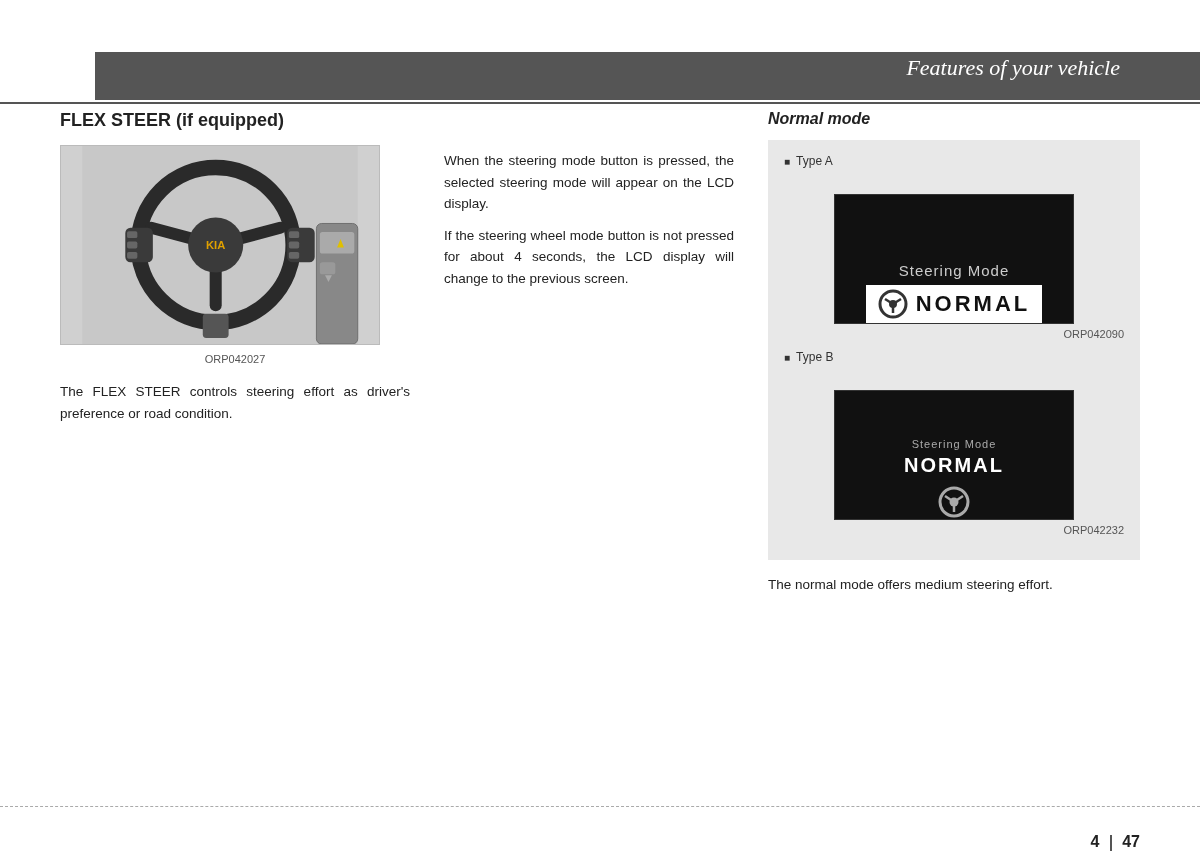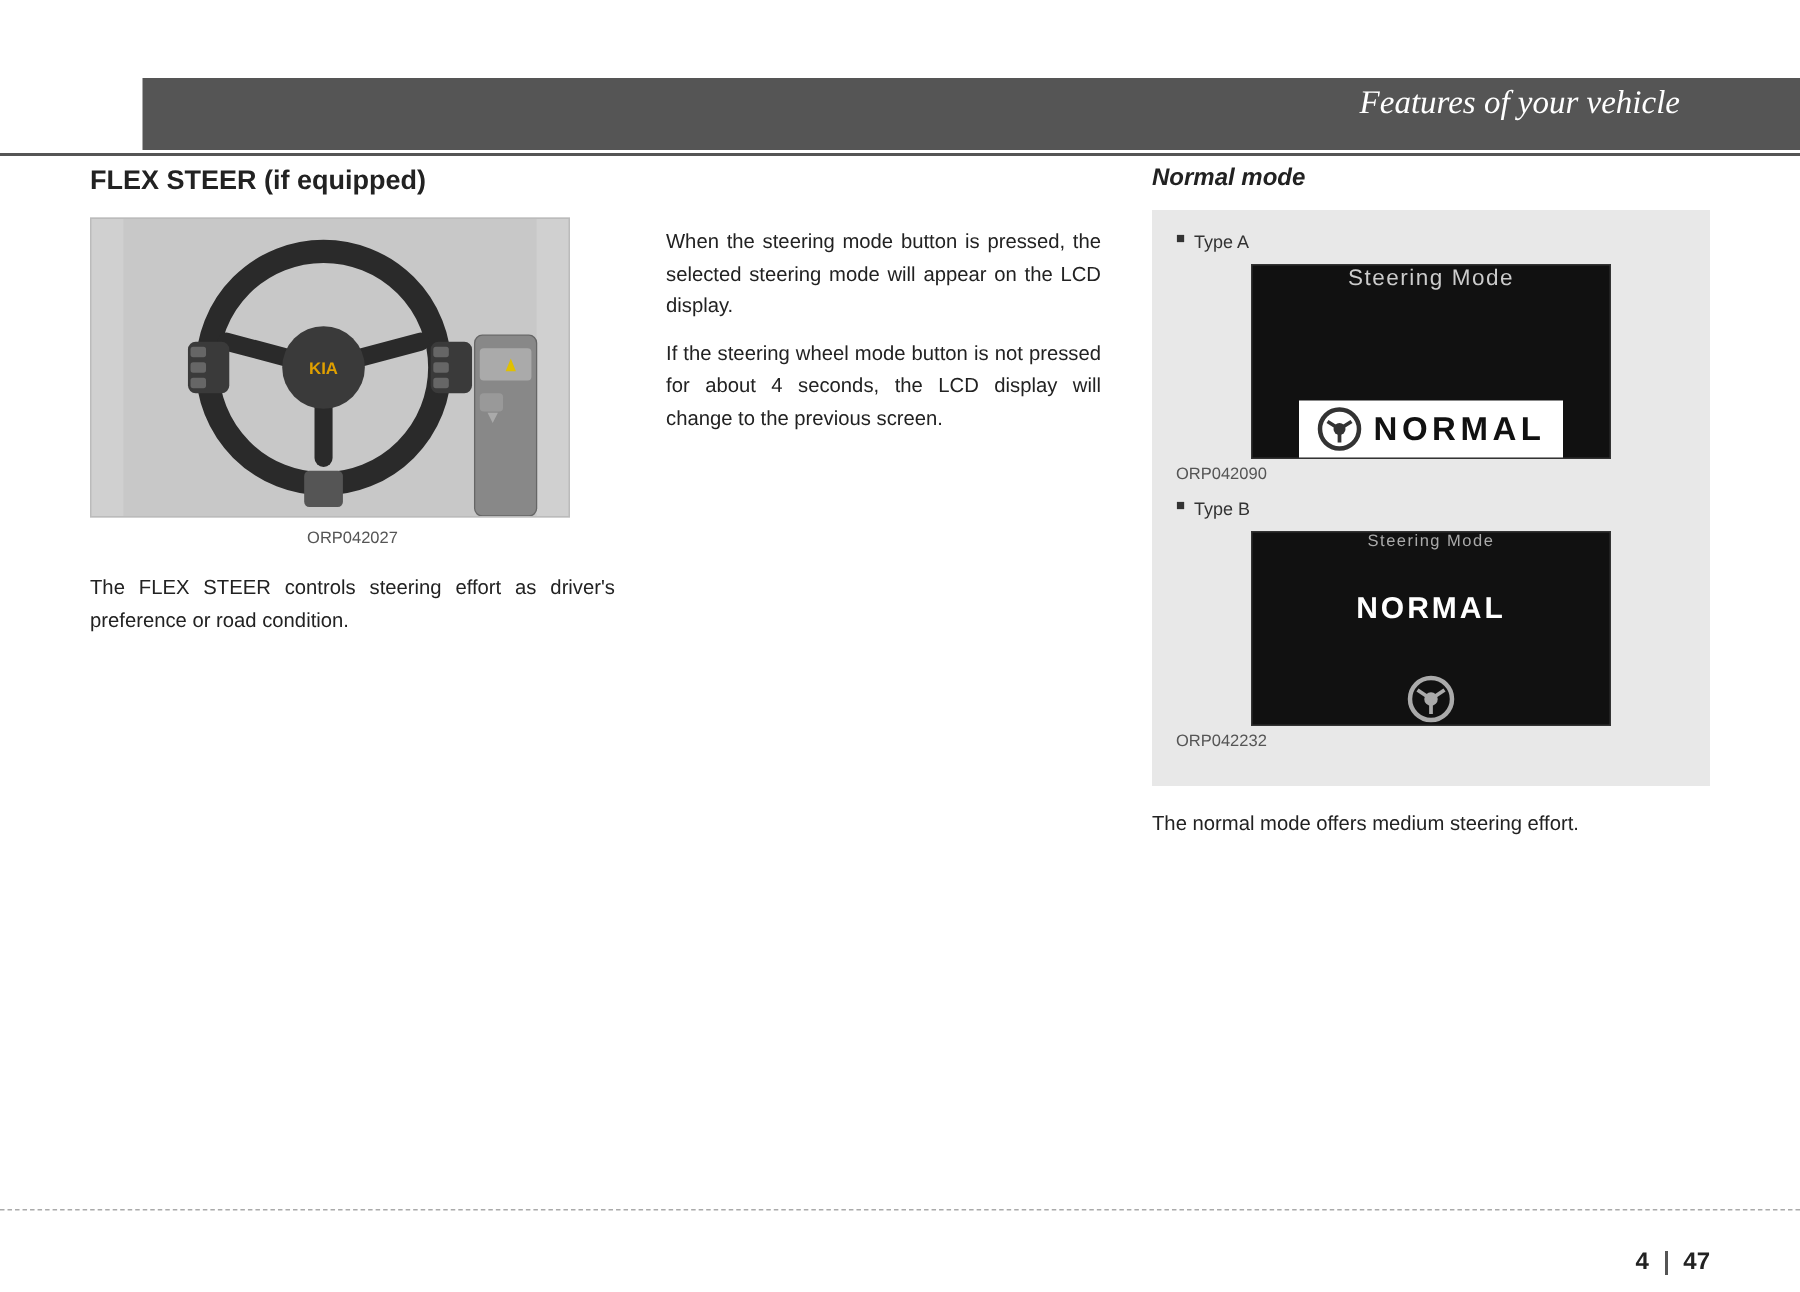--- a/index.html
+++ b/index.html
@@ -129,38 +129,38 @@
       font-style: italic;
       font-weight: bold;
       margin-bottom: 12px;
     }
 
     .type-label {
       font-size: 12px;
       color: #333;
       margin-bottom: 8px;
       display: flex;
-      align-items: flex-start;
+      align-items: center;
       gap: 6px;
     }
     .type-label::before {
       content: '■';
       font-size: 10px;
       color: #333;
     }
 
     
     .lcd-box {
       background: #111;
       border: 1px solid #333;
-      margin: 0 auto 4px auto;
+      margin: 18px auto 4px auto;
       display: flex;
       flex-direction: column;
       align-items: center;
-      justify-content: space-between;
+      justify-content: flex-end;
       position: relative;
     }
 
     .lcd-box-a {
       width: 240px;
       height: 130px;
       margin-bottom: 2px;
     }
 
     .lcd-box-b {
@@ -198,21 +198,21 @@
     }
     .lcd-normal-text {
       color: #fff;
       font-size: 20px;
       font-weight: bold;
       letter-spacing: 2px;
       margin-bottom: 8px;
     }
 
     .orp-caption {
-      text-align: left;
+      text-align: right;
       font-size: 11px;
       color: #555;
       margin-top: 2px;
       margin-bottom: 10px;
     }
 
     .normal-mode-panel {
       background: #e8e8e8;
       padding: 14px 16px;
       margin-bottom: 14px;

